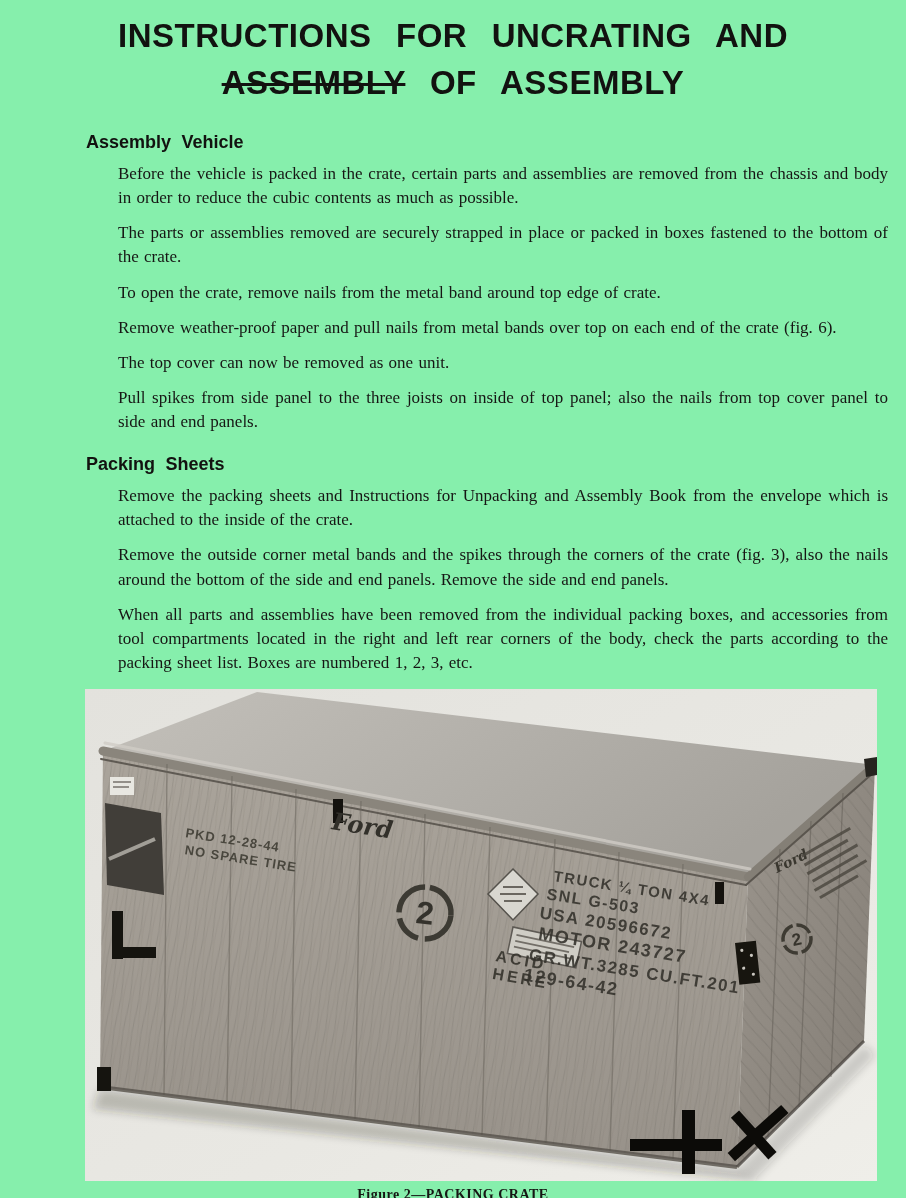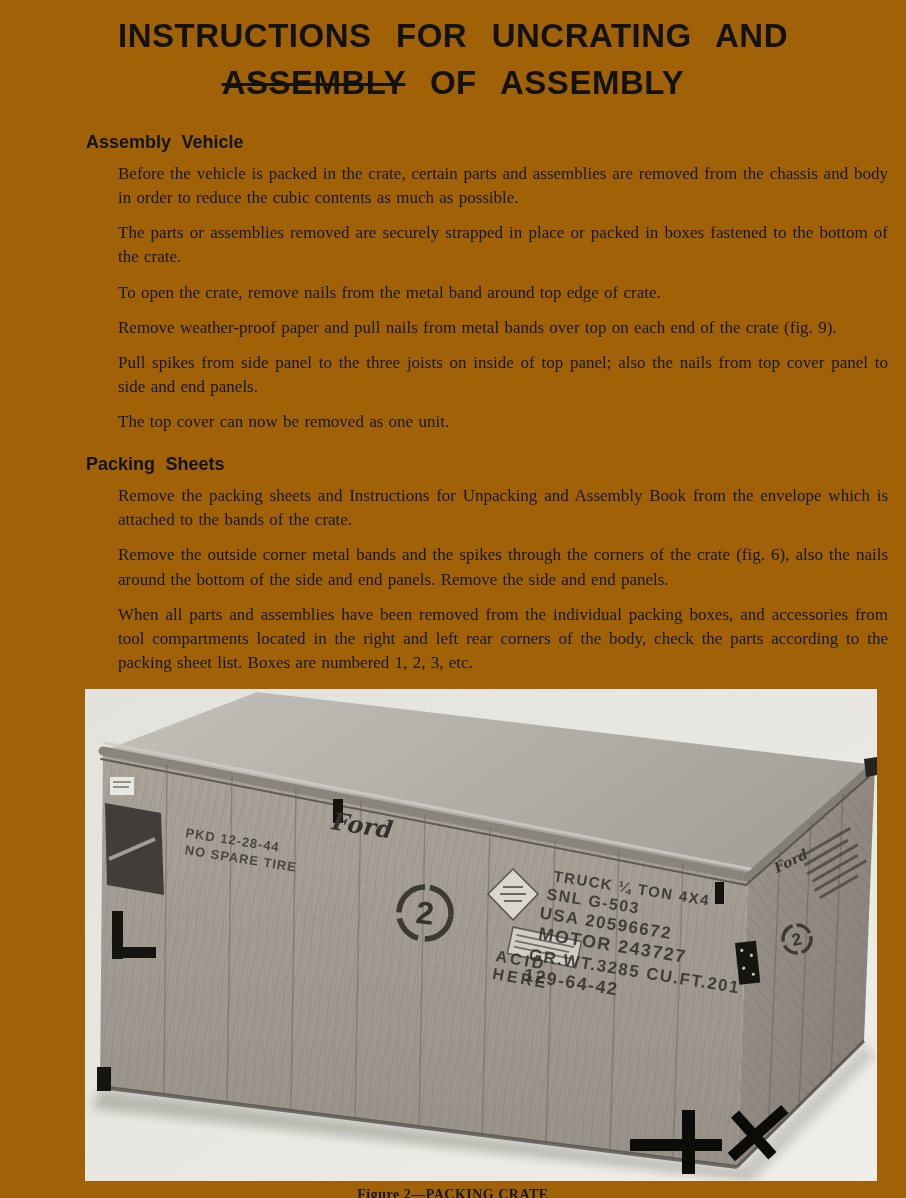--- a/index.html
+++ b/index.html
@@ -1,20 +1,20 @@
 <!DOCTYPE html>
 <html><head>
 <meta charset="utf-8">
 <style>
   html,body{margin:0;padding:0;background:#d8d6cf;}
   .page{
     position:relative;
     width:906px;height:1198px;
     margin:0 auto;
-    background:#a16207;
+    background:#86efac;
     font-family:"Liberation Serif",serif;
     color:#161614;
     overflow:hidden;
   }
   .title{
     padding-top:12px;
     text-align:center;
     font-family:"Liberation Sans",sans-serif;
     font-weight:700;
     font-size:33px;
@@ -73,27 +73,27 @@
     <div>INSTRUCTIONS FOR UNCRATING AND</div>
     <div><span class="struck">ASSEMBLY</span> <span>OF ASSEMBLY</span></div>
   </div>
 
   <div class="content">
 
     <div class="sec-heading">Assembly Vehicle</div>
     <p>Before the vehicle is packed in the crate, certain parts and assemblies are removed from the chassis and body in order to reduce the cubic contents as much as possible.</p>
     <p>The parts or assemblies removed are securely strapped in place or packed in boxes fastened to the bottom of the crate.</p>
     <p>To open the crate, remove nails from the metal band around top edge of crate.</p>
-    <p>Remove weather-proof paper and pull nails from metal bands over top on each end of the crate (fig. 9).</p>
+    <p>Remove weather-proof paper and pull nails from metal bands over top on each end of the crate (fig. 6).</p>
+    <p>The top cover can now be removed as one unit.</p>
     <p>Pull spikes from side panel to the three joists on inside of top panel; also the nails from top cover panel to side and end panels.</p>
-    <p>The top cover can now be removed as one unit.</p>
 
     <div class="sec-heading">Packing Sheets</div>
-    <p>Remove the packing sheets and Instructions for Unpacking and Assembly Book from the envelope which is attached to the bands of the crate.</p>
-    <p>Remove the outside corner metal bands and the spikes through the corners of the crate (fig. 6), also the nails around the bottom of the side and end panels. Remove the side and end panels.</p>
+    <p>Remove the packing sheets and Instructions for Unpacking and Assembly Book from the envelope which is attached to the inside of the crate.</p>
+    <p>Remove the outside corner metal bands and the spikes through the corners of the crate (fig. 3), also the nails around the bottom of the side and end panels. Remove the side and end panels.</p>
     <p>When all parts and assemblies have been removed from the individual packing boxes, and accessories from tool compartments located in the right and left rear corners of the body, check the parts according to the packing sheet list. Boxes are numbered 1, 2, 3, etc.</p>
   </div>
 
   <figure>
     <div class="photo">
       <svg width="792" height="492" viewBox="0 0 792 492">
         <defs>
           <linearGradient id="bgGrad" x1="0" y1="0" x2="1" y2="1">
             <stop offset="0" stop-color="#e3e2dd"></stop>
             <stop offset="0.6" stop-color="#e9e8e3"></stop>

